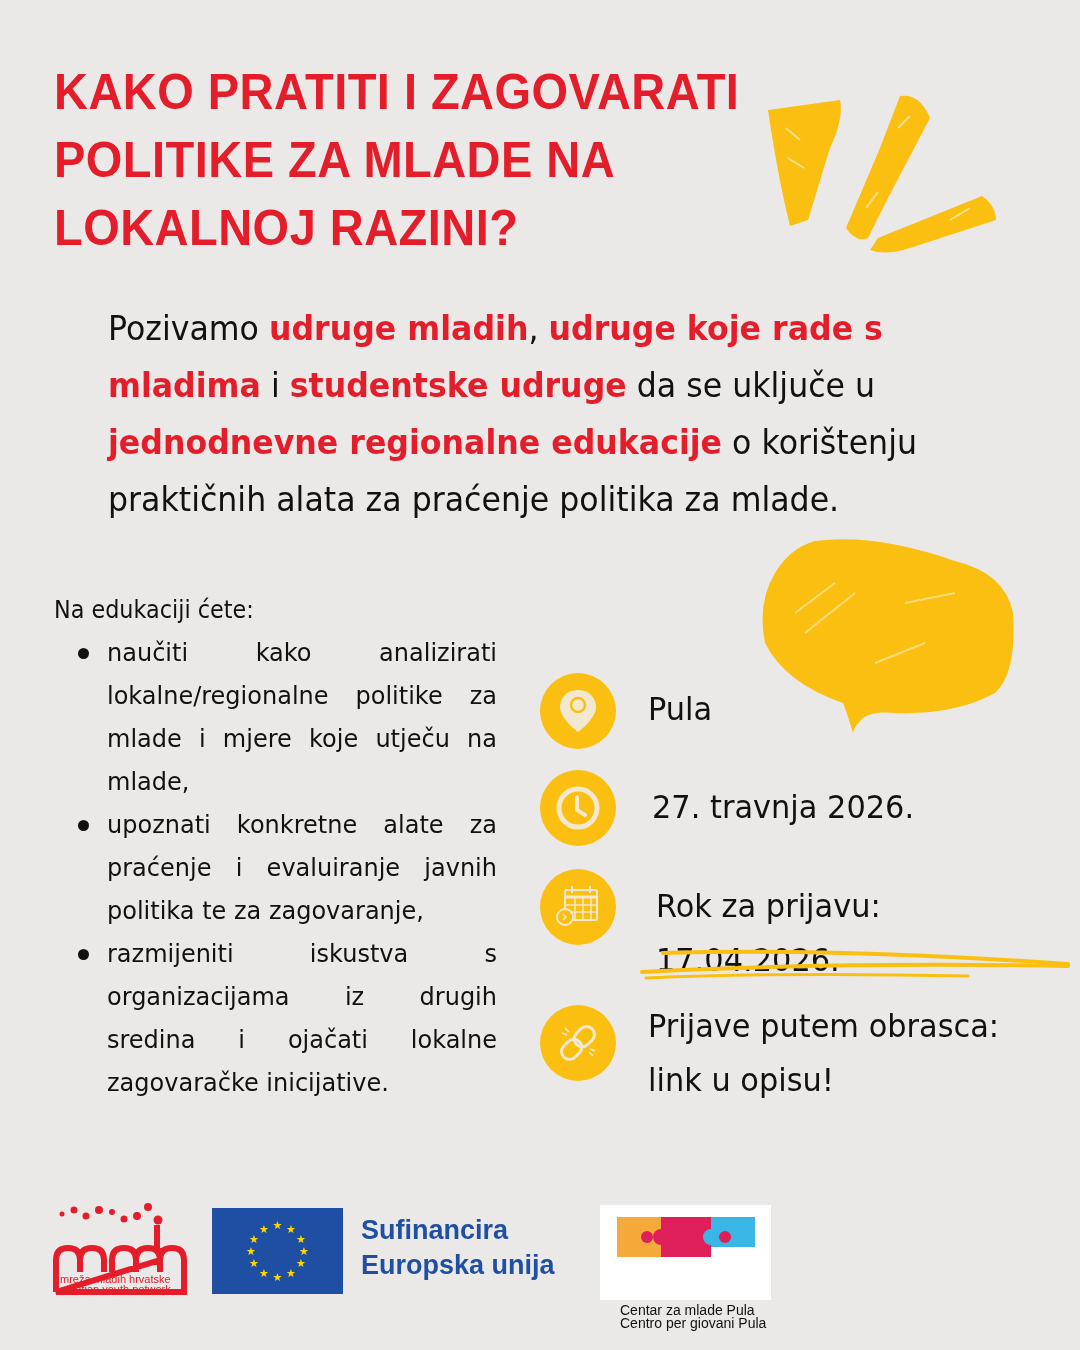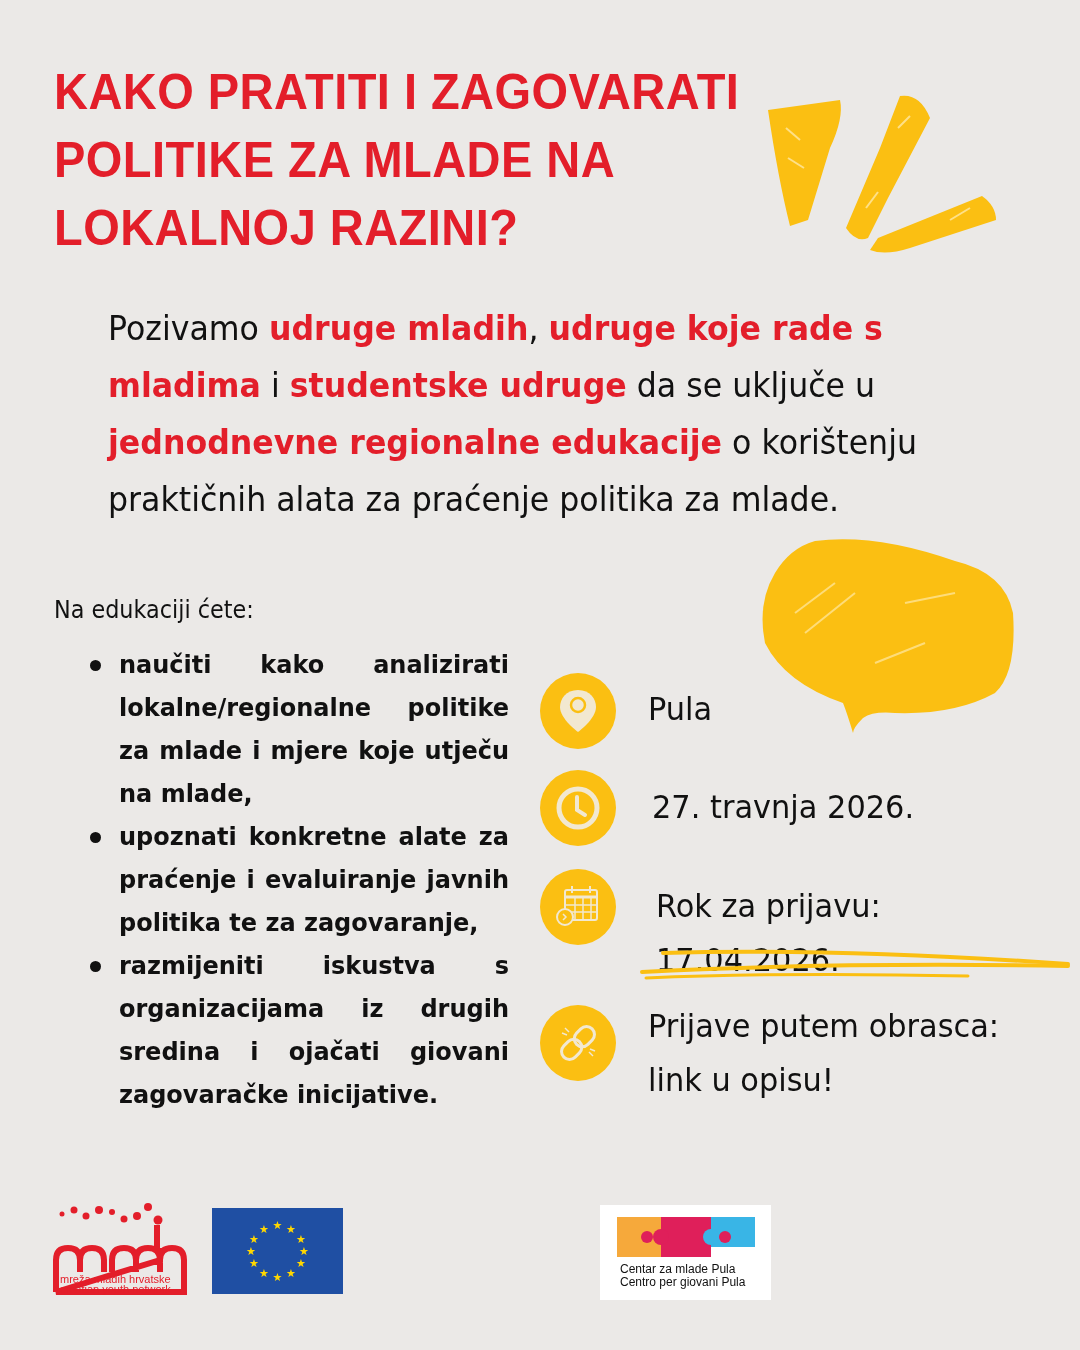--- a/index.html
+++ b/index.html
@@ -15,36 +15,36 @@
     transform:scaleX(0.94); transform-origin:left top;
   }
   .intro {
     left:108px; top:300px; width:900px;
     font-family:"DejaVu Sans", sans-serif; font-size:34px; line-height:57px; color:#111;
     transform:scaleX(0.93); transform-origin:left top;
   }
   .intro .hl { color:#e31e2a; font-weight:700; }
   .lead { left:54px; top:590px; font-size:24px; line-height:40px; transform:scaleX(0.93); transform-origin:left top; }
   .bullets {
-    left:76px; top:632px; width:421px; margin:12px; padding:0; list-style:none;
-    font-size:24px; line-height:43px;font-weight:bold;
+    left:76px; top:632px; width:421px; margin:0; padding:0; list-style:none;
+    font-size:24px; line-height:43px;
   }
   .bullets li { position:relative; padding-left:31px; text-align:justify; text-align-last:left; }
   .bullets li span { display:block; }
   .bullets li::before {
     content:""; position:absolute; left:2px; top:16px; width:11px; height:11px; border-radius:50%; background:#111;
   }
   .info-icon {
     width:76px; height:76px; border-radius:50%; background:#fbbf12;
     display:flex; align-items:center; justify-content:center;
   }
   .info-text { font-size:32px; line-height:54px; color:#111; transform:scaleX(0.95); transform-origin:left top; }
   .eu-text { font-family:"Liberation Sans", sans-serif; font-weight:700; color:#1f4fa3; font-size:27px; line-height:35px; }
   .cmp-box { background:#fff; }
-  .cmp-text { font-family:"Liberation Sans", sans-serif; font-size:12px; line-height:13px; color:#111; }
+  .cmp-text { font-family:"Liberation Sans", sans-serif; font-size:14px; line-height:13px; color:#111;margin-top:41px; }
 </style>
 </head>
 <body>
 
 <div class="abs title">
   <div>KAKO PRATITI I ZAGOVARATI</div>
   <div>POLITIKE ZA MLADE NA</div>
   <div>LOKALNOJ RAZINI?</div>
 </div>
 
@@ -67,21 +67,21 @@
 
 <div class="abs lead">Na edukaciji ćete:</div>
 <ul class="abs bullets">
   <li>
       <span>naučiti kako analizirati lokalne/regionalne politike za mlade i mjere koje utječu na mlade,</span>
     </li>
   <li>
       <span>upoznati konkretne alate za praćenje i evaluiranje javnih politika te za zagovaranje,</span>
     </li>
   <li>
-      <span>razmijeniti iskustva s organizacijama iz drugih sredina i ojačati giovani zagovaračke inicijative.</span>
+      <span>razmijeniti iskustva s organizacijama iz drugih sredina i ojačati lokalne zagovaračke inicijative.</span>
     </li>
 </ul>
 
 <svg class="abs" style="left:755px;top:533px" width="265" height="205">
   <path d="M60 8 Q120 0 200 28 Q250 40 258 80 Q262 140 240 160 Q200 182 140 180 Q118 178 108 185 Q98 195 98 200 Q92 180 88 170 Q30 150 10 110 Q2 70 20 40 Q35 15 60 8 Z" fill="#fbbf12"></path>
   <g stroke="#ffe9a6" stroke-width="2" opacity="0.7">
     <line x1="40" y1="80" x2="80" y2="50"></line>
       <line x1="50" y1="100" x2="100" y2="60"></line>
     <line x1="120" y1="130" x2="170" y2="110"></line>
       <line x1="150" y1="70" x2="200" y2="60"></line>
@@ -182,20 +182,22 @@
       <text x="65.5" y="73">★</text>
         <text x="52" y="69">★</text>
         <text x="42" y="59">★</text>
       <text x="39" y="47">★</text>
         <text x="42" y="35">★</text>
         <text x="52" y="25">★</text>
     </g>
   </svg>
 </div>
 <div class="abs eu-text" style="left:361px;top:1213px">
+  <div>Sufinancira</div>
+  <div>Europska unija</div>
 </div>
 
 <div class="abs cmp-box" style="left:600px;top:1205px;width:171px;height:95px">
   <svg class="abs" style="left:17px;top:12px" width="140" height="42" viewBox="0 0 140 42">
     <rect x="0" y="0" width="48" height="40" fill="#f6a93b"></rect>
     <rect x="44" y="0" width="50" height="40" fill="#df1f5a"></rect>
     <circle cx="44" cy="20" r="8" fill="#df1f5a"></circle>
     <rect x="94" y="0" width="44" height="30" fill="#39b5e6"></rect>
     <circle cx="94" cy="20" r="8" fill="#39b5e6"></circle>
     <circle cx="30" cy="20" r="6" fill="#df1f5a"></circle>

